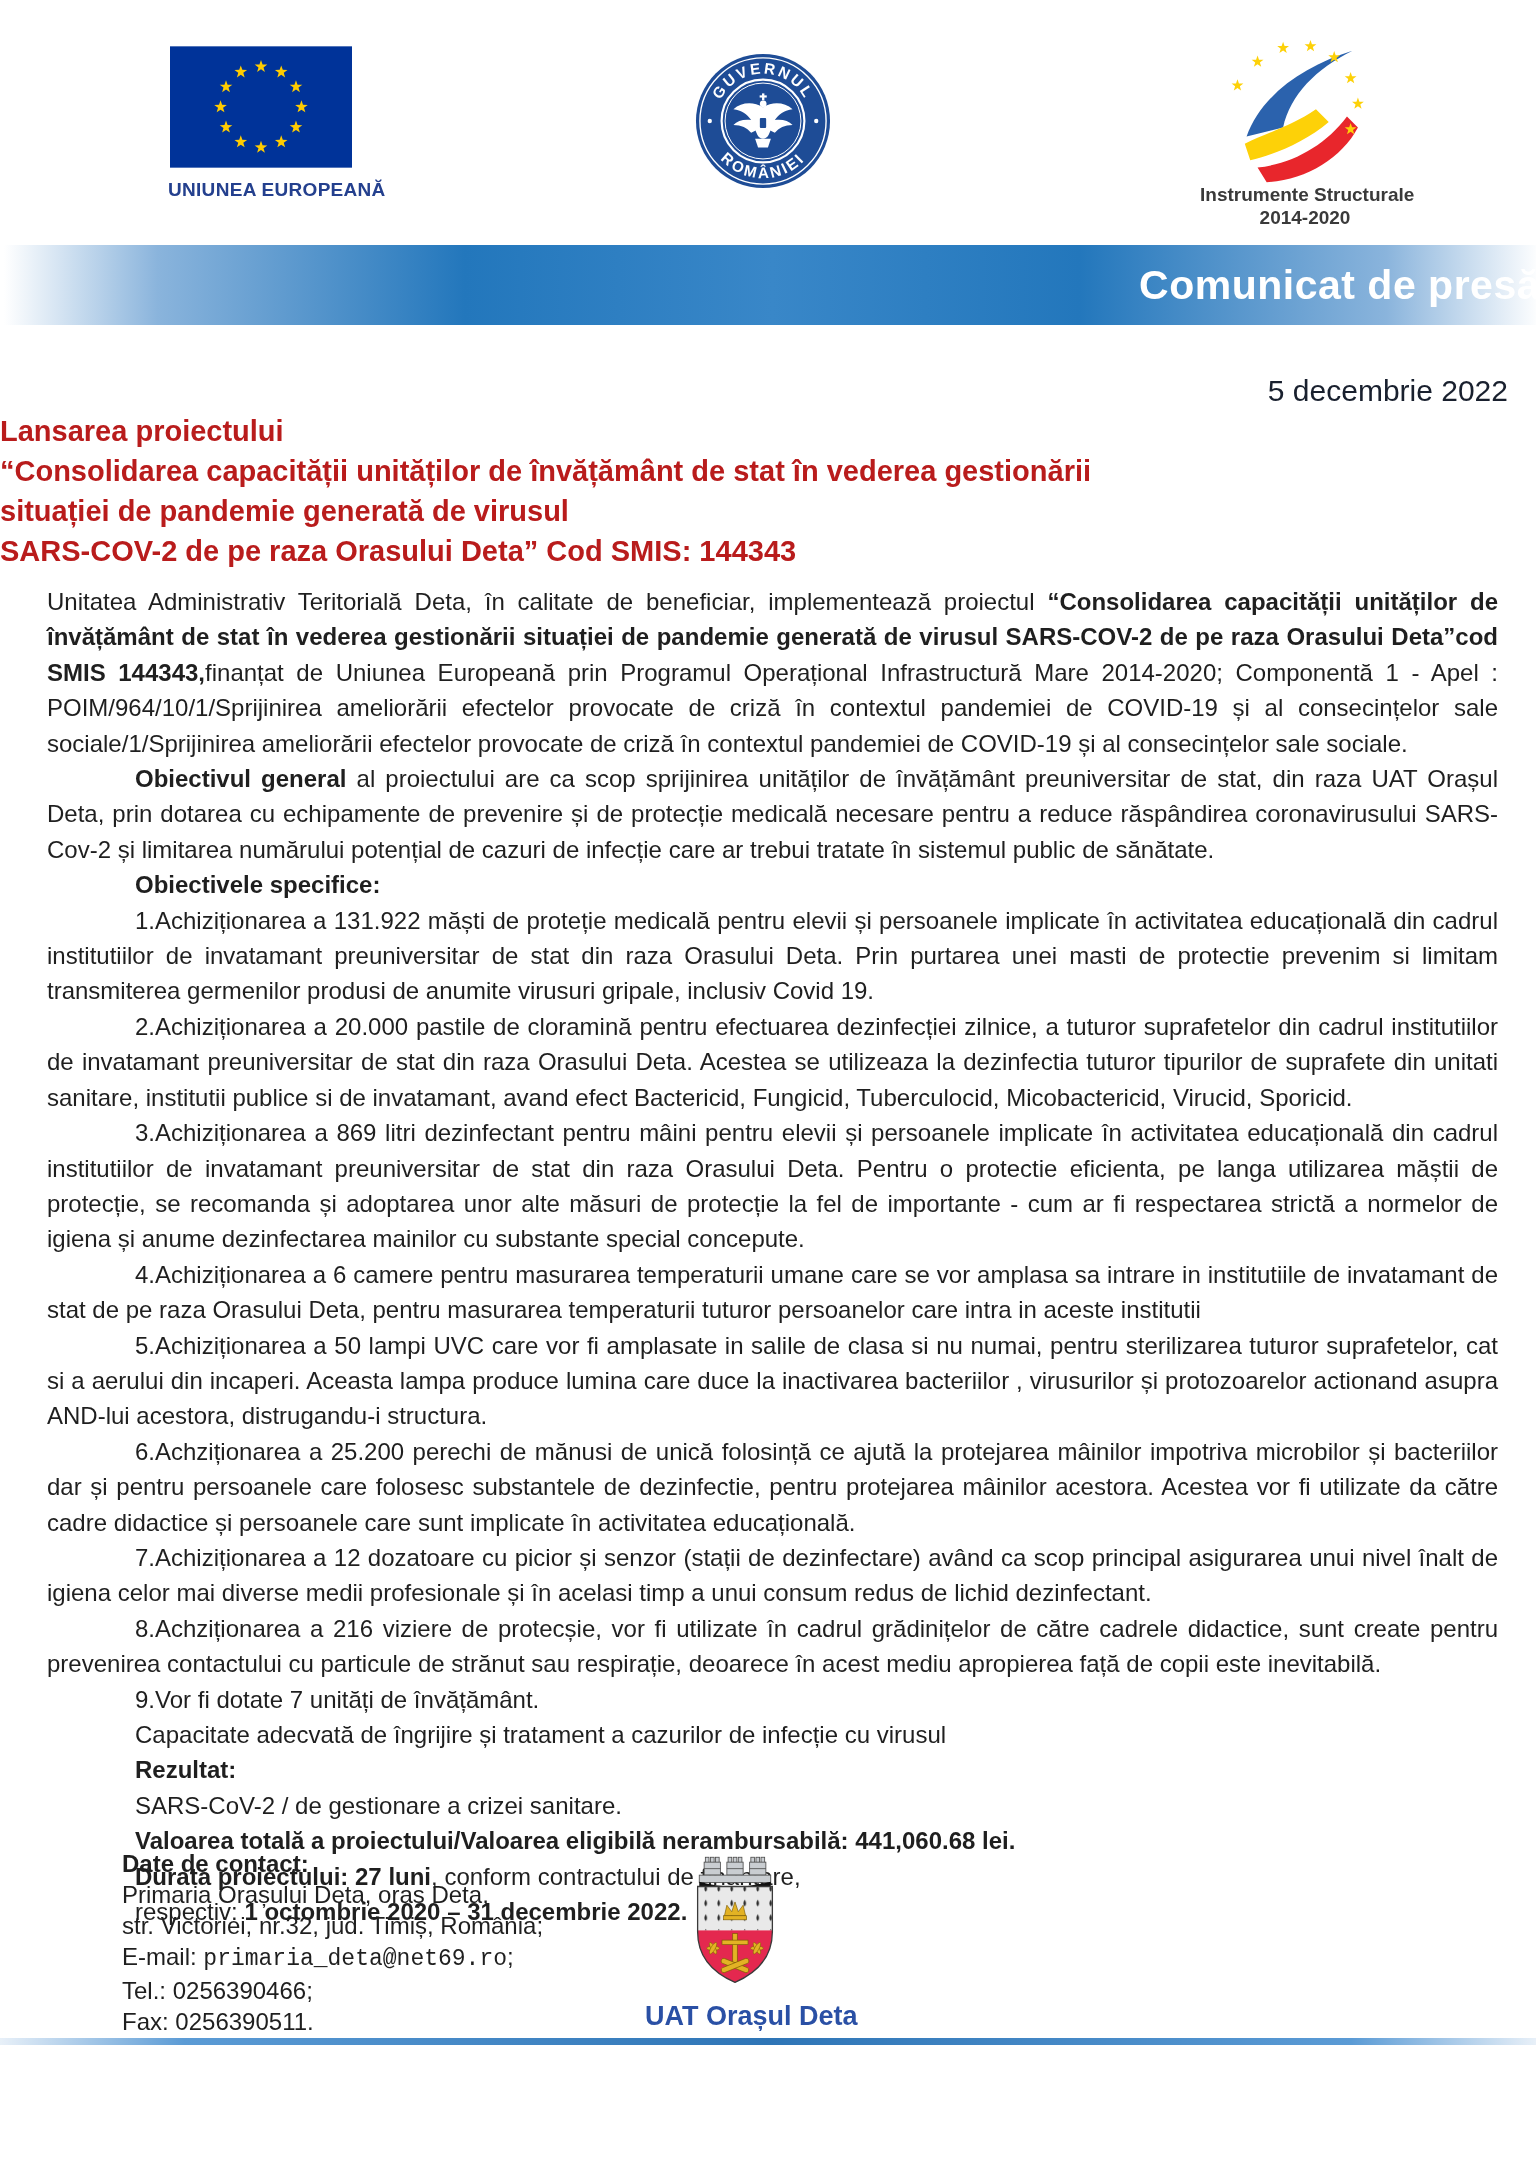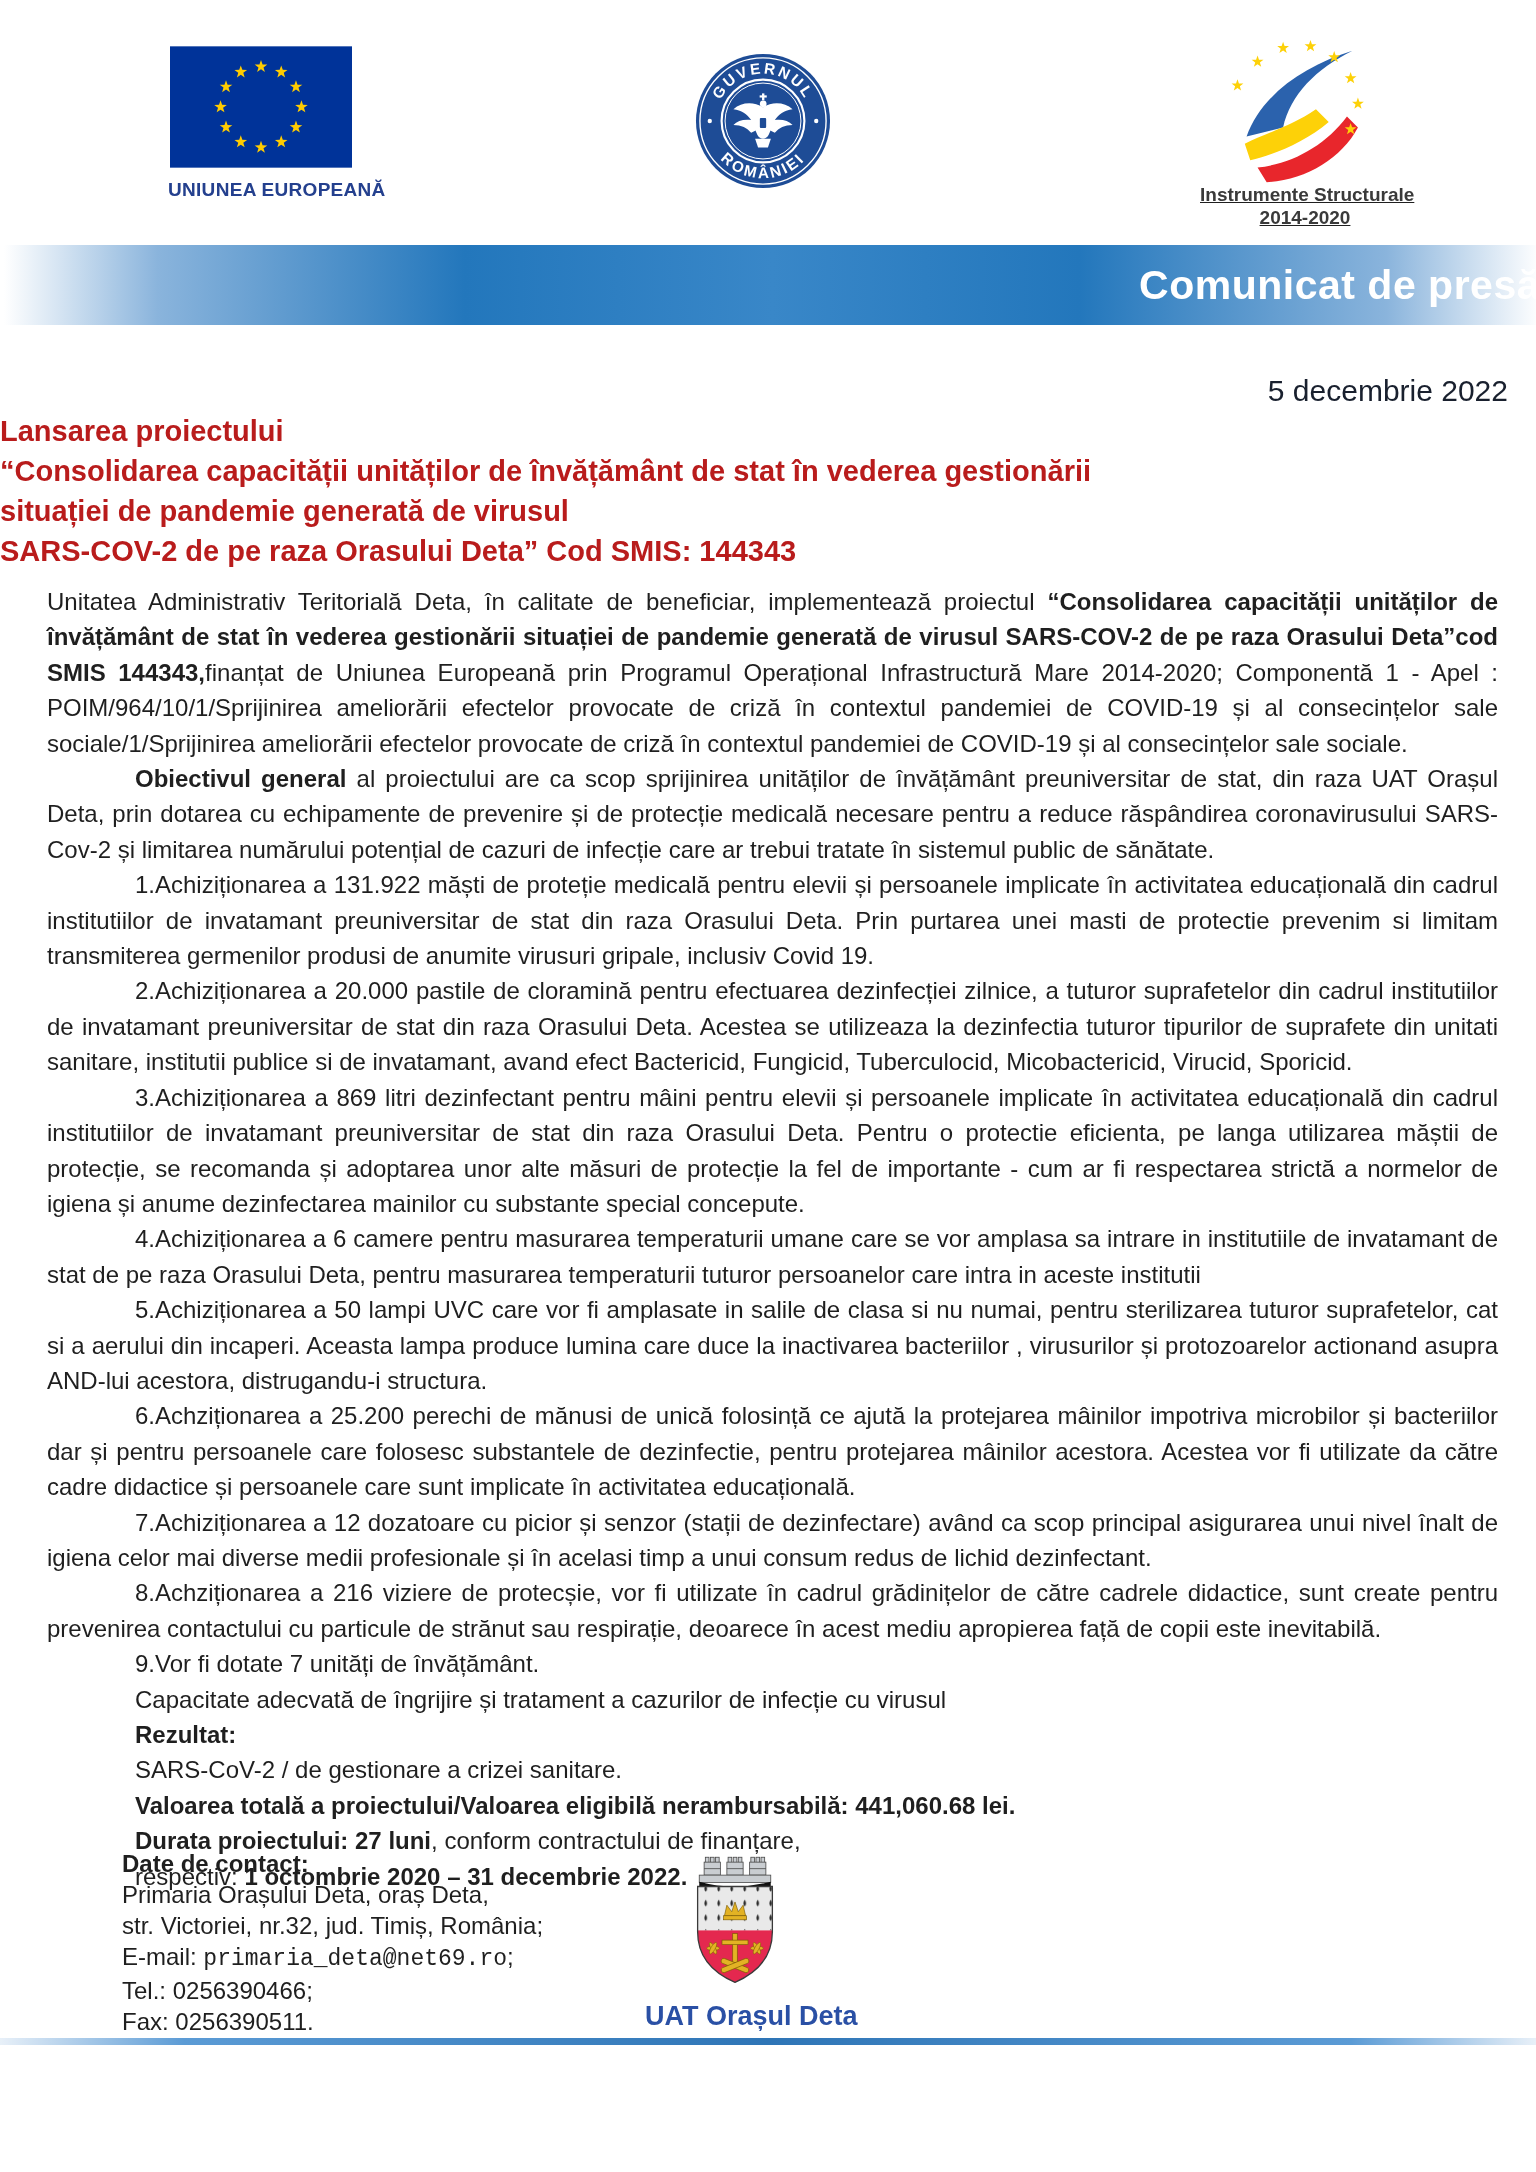--- a/index.html
+++ b/index.html
@@ -7,21 +7,21 @@
     width:1536px;height:2172px;margin:0 auto;background:#ffffff;position:relative;
     font-family:"Liberation Sans",sans-serif;color:#1f1f1f;overflow:hidden;
   }
   
   .header{position:absolute;top:0;left:0;width:100%;height:245px;}
   .eu-logo{position:absolute;left:168px;top:46px;width:186px;text-align:center;}
   .eu-logo svg{display:block;width:182px;height:122px;margin:0 auto;}
   .eu-caption{margin-top:11px;font-size:19px;font-weight:bold;color:#24408e;letter-spacing:.3px;white-space:nowrap;}
   .gov-logo{position:absolute;left:694px;top:52px;width:138px;height:138px;}
   .gov-logo svg{width:138px;height:138px;display:block;}
-  .is-logo{position:absolute;left:1200px;top:38px;width:210px;text-align:center;text-decoration:underline;}
+  .is-logo{position:absolute;left:1200px;top:38px;width:210px;text-align:center;}
   .is-logo svg{display:block;width:184px;height:146px;margin:0 auto;}
   .is-caption{font-size:19px;font-weight:bold;color:#3a3a3a;line-height:25px;margin-top:-2px;white-space:nowrap;}
   
   .banner{
     position:absolute;top:245px;left:4px;width:100%;height:80px;
     background:linear-gradient(90deg,#ffffff 0%,#8ab4dc 10%,#2377bc 30%,#3987c8 50%,#2377bc 70%,#8ab4dc 90%,#ffffff 100%);
     display:flex;align-items:center;justify-content:flex-end;
   }
   .banner-title{color:#ffffff;font-size:41px;font-weight:bold;letter-spacing:.5px;}
   
@@ -136,20 +136,21 @@
     <div class="date">5 decembrie 2022</div>
     <div class="titles">
       <div class="title-line">Lansarea proiectului</div>
       <div class="title-line">“Consolidarea capacității unităților de învățământ de stat în vederea gestionării</div>
       <div class="title-line">situației de pandemie generată de virusul</div>
       <div class="title-line">SARS-COV-2 de pe raza Orasului Deta” Cod SMIS: 144343</div>
     </div>
     <div class="body-paragraphs">
         <p class="para"><span>Unitatea Administrativ Teritorială Deta, în calitate de beneficiar, implementează proiectul </span><span class="b">“Consolidarea capacității unităților de învățământ de stat în vederea gestionării situației de pandemie generată de virusul SARS-COV-2 de pe raza Orasului Deta”cod SMIS 144343,</span><span>finanțat de Uniunea Europeană prin Programul Operațional Infrastructură Mare 2014-2020; Componentă 1 - Apel : POIM/964/10/1/Sprijinirea ameliorării efectelor provocate de criză în contextul pandemiei de COVID-19 și al consecințelor sale sociale/1/Sprijinirea ameliorării efectelor provocate de criză în contextul pandemiei de COVID-19 și al consecințelor sale sociale.</span></p>
         <p class="para indent"><span class="b">Obiectivul general</span><span> al proiectului are ca scop sprijinirea unităților de învățământ preuniversitar de stat, din raza UAT Orașul Deta, prin dotarea cu echipamente de prevenire și de protecție medicală necesare pentru a reduce răspândirea coronavirusului SARS-Cov-2 și limitarea numărului potențial de cazuri de infecție care ar trebui tratate în sistemul public de sănătate.</span></p>
+        <p class="para indent"><span class="b">Obiectivele specifice:</span></p>
         <p class="para indent"><span>1.Achiziționarea a 131.922 măști de proteție medicală pentru elevii și persoanele implicate în activitatea educațională din cadrul institutiilor de invatamant preuniversitar de stat din raza Orasului Deta. Prin purtarea unei masti de protectie prevenim si limitam transmiterea germenilor produsi de anumite virusuri gripale, inclusiv Covid 19.</span></p>
         <p class="para indent"><span>2.Achiziționarea a 20.000 pastile de cloramină pentru efectuarea dezinfecției zilnice, a tuturor suprafetelor din cadrul institutiilor de invatamant preuniversitar de stat din raza Orasului Deta. Acestea se utilizeaza la dezinfectia tuturor tipurilor de suprafete din unitati sanitare, institutii publice si de invatamant, avand efect Bactericid, Fungicid, Tuberculocid, Micobactericid, Virucid, Sporicid.</span></p>
         <p class="para indent"><span>3.Achiziționarea a 869 litri dezinfectant pentru mâini pentru elevii și persoanele implicate în activitatea educațională din cadrul institutiilor de invatamant preuniversitar de stat din raza Orasului Deta. Pentru o protectie eficienta, pe langa utilizarea măștii de protecție, se recomanda și adoptarea unor alte măsuri de protecție la fel de importante - cum ar fi respectarea strictă a normelor de igiena și anume dezinfectarea mainilor cu substante special concepute.</span></p>
         <p class="para indent"><span>4.Achiziționarea a 6 camere pentru masurarea temperaturii umane care se vor amplasa sa intrare in institutiile de invatamant de stat de pe raza Orasului Deta, pentru masurarea temperaturii tuturor persoanelor care intra in aceste institutii</span></p>
         <p class="para indent"><span>5.Achiziționarea a 50 lampi UVC care vor fi amplasate in salile de clasa si nu numai, pentru sterilizarea tuturor suprafetelor, cat si a aerului din incaperi. Aceasta lampa produce lumina care duce la inactivarea bacteriilor , virusurilor și protozoarelor actionand asupra AND-lui acestora, distrugandu-i structura.</span></p>
         <p class="para indent"><span>6.Achziționarea a 25.200 perechi de mănusi de unică folosință ce ajută la protejarea mâinilor impotriva microbilor și bacteriilor dar și pentru persoanele care folosesc substantele de dezinfectie, pentru protejarea mâinilor acestora. Acestea vor fi utilizate da către cadre didactice și persoanele care sunt implicate în activitatea educațională.</span></p>
         <p class="para indent"><span>7.Achiziționarea a 12 dozatoare cu picior și senzor (stații de dezinfectare) având ca scop principal asigurarea unui nivel înalt de igiena celor mai diverse medii profesionale și în acelasi timp a unui consum redus de lichid dezinfectant.</span></p>
         <p class="para indent"><span>8.Achziționarea a 216 viziere de protecșie, vor fi utilizate în cadrul grădinițelor de către cadrele didactice, sunt create pentru prevenirea contactului cu particule de strănut sau respirație, deoarece în acest mediu apropierea față de copii este inevitabilă.</span></p>
         <p class="para indent"><span>9.Vor fi dotate 7 unități de învățământ.</span></p>
         <p class="para indent"><span>Capacitate adecvată de îngrijire și tratament a cazurilor de infecție cu virusul</span></p>

